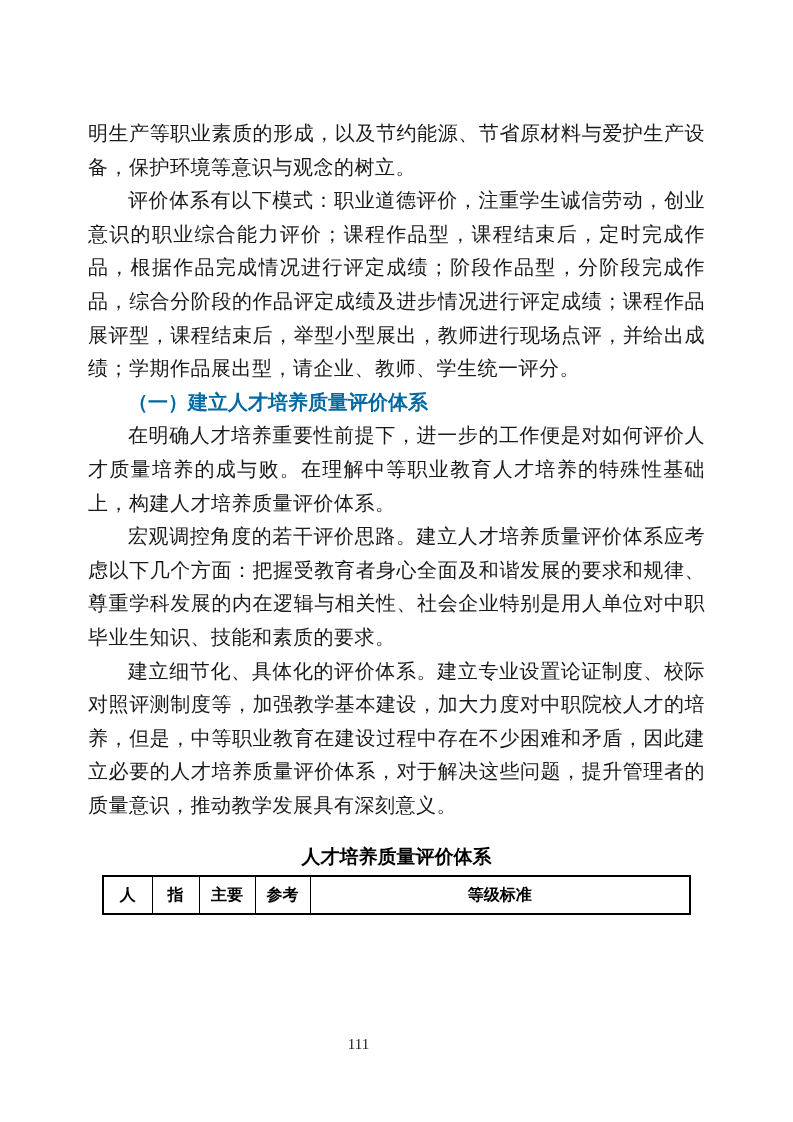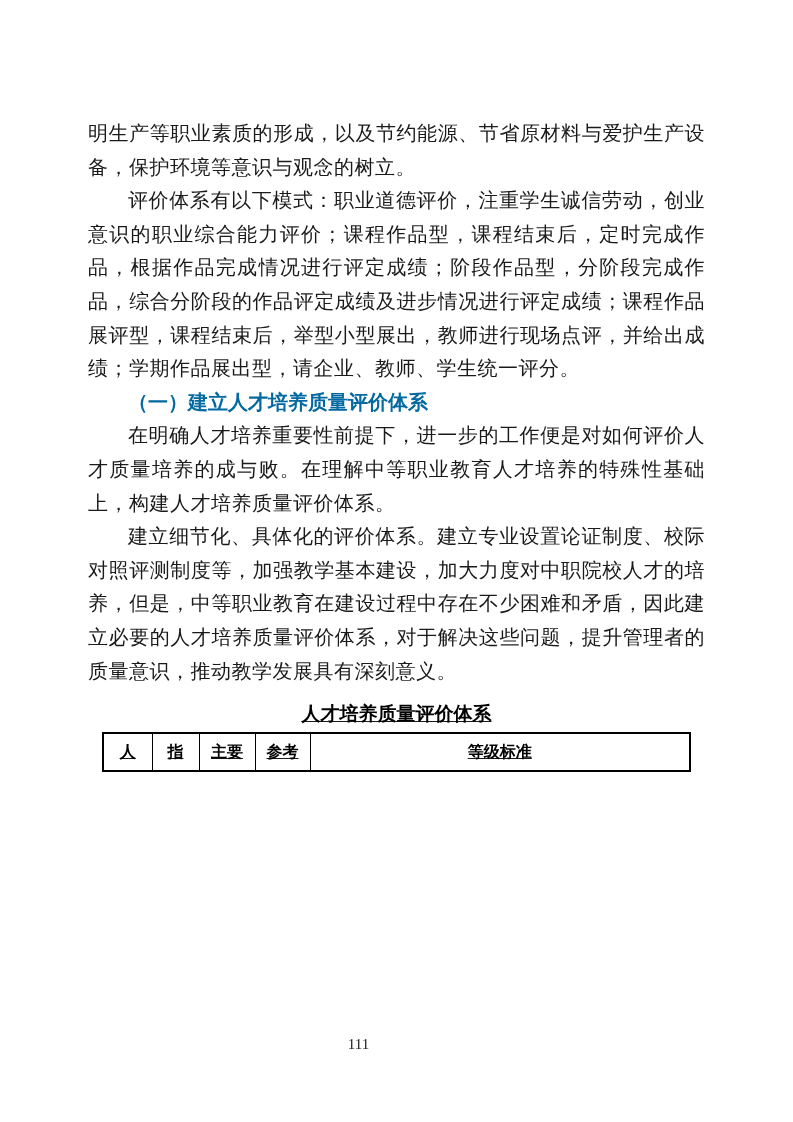--- a/index.html
+++ b/index.html
@@ -35,23 +35,22 @@
   .sub-heading {
     font-size: 20px;
     line-height: 33.6px;
     font-weight: bold;
     text-indent: 2em;
     margin: 0;
     font-family: "Liberation Sans", "DejaVu Sans", sans-serif;
     color: #0369a1;
   }
   .table-block {
-    margin-top: 13px;
+    margin-top: 22px;
     width: 100%;
-    text-decoration: underline;
   }
   .table-title {
     text-align: center;
     font-weight: bold;
     font-size: 19px;
     line-height: 26px;
     margin: 0 0 5px 0;
     font-family: "Liberation Sans", "DejaVu Sans", sans-serif;
     color: #000000;
   }
@@ -100,20 +99,21 @@
     <p class="para">明生产等职业素质的形成，以及节约能源、节省原材料与爱护生产设备，保护环境等意识与观念的树立。</p>
 
     <p class="para indent">评价体系有以下模式：职业道德评价，注重学生诚信劳动，创业意识的职业综合能力评价；课程作品型，课程结束后，定时完成作品，根据作品完成情况进行评定成绩；阶段作品型，分阶段完成作品，综合分阶段的作品评定成绩及进步情况进行评定成绩；课程作品展评型，课程结束后，举型小型展出，教师进行现场点评，并给出成绩；学期作品展出型，请企业、教师、学生统一评分。</p>
 
 
 
     <h3 class="sub-heading">（一）建立人才培养质量评价体系</h3>
 
     <p class="para indent">在明确人才培养重要性前提下，进一步的工作便是对如何评价人才质量培养的成与败。在理解中等职业教育人才培养的特殊性基础上，构建人才培养质量评价体系。</p>
 
+    <p class="para indent">宏观调控角度的若干评价思路。建立人才培养质量评价体系应考虑以下几个方面：把握受教育者身心全面及和谐发展的要求和规律、尊重学科发展的内在逻辑与相关性、社会企业特别是用人单位对中职毕业生知识、技能和素质的要求。</p>
 
     <p class="para indent">建立细节化、具体化的评价体系。建立专业设置论证制度、校际对照评测制度等，加强教学基本建设，加大力度对中职院校人才的培养，但是，中等职业教育在建设过程中存在不少困难和矛盾，因此建立必要的人才培养质量评价体系，对于解决这些问题，提升管理者的质量意识，推动教学发展具有深刻意义。</p>
 
     <div class="table-block">
       <p class="table-title">人才培养质量评价体系</p>
       <table class="eval-table">
         <colgroup>
           <col class="col-1">
           <col class="col-2">
           <col class="col-3">

